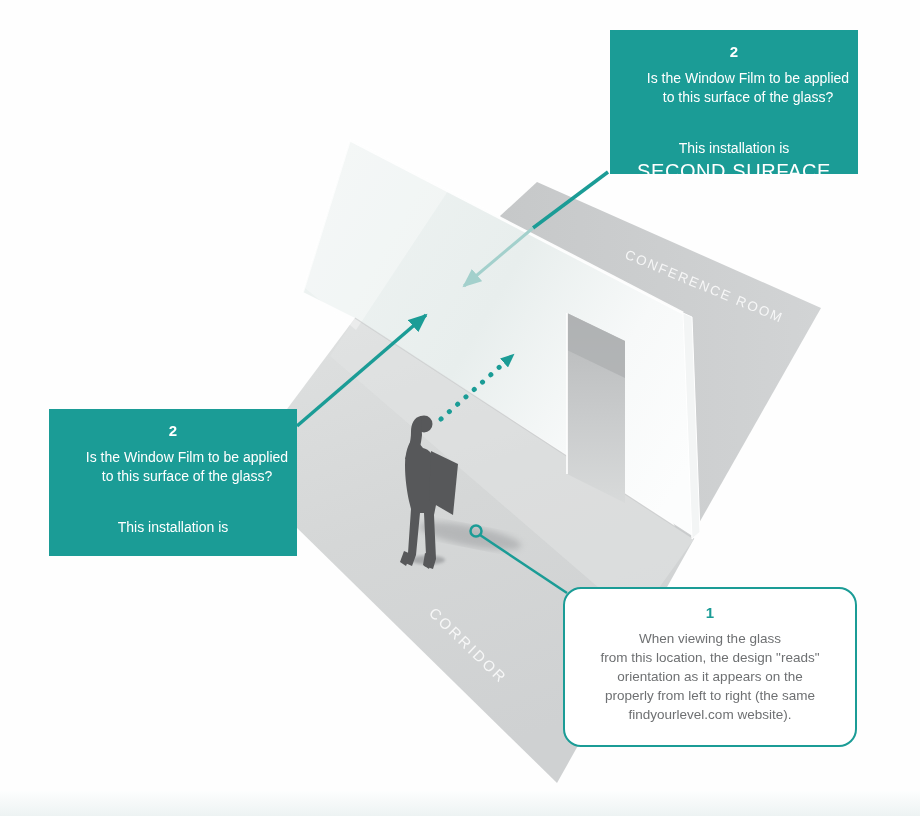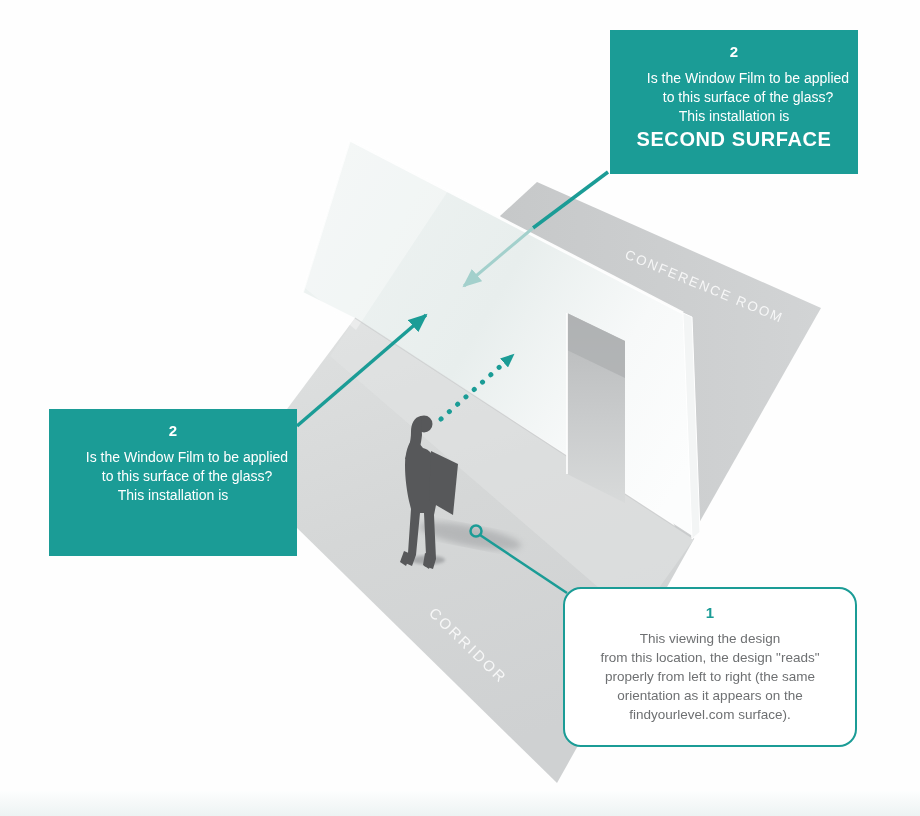--- a/index.html
+++ b/index.html
@@ -6,22 +6,22 @@
   .stage{
     position:relative;width:920px;height:816px;overflow:hidden;
     background:#fefefe;
     font-family:"Liberation Sans", sans-serif;
   }
   svg.scene{position:absolute;left:0;top:0;}
   .callout{position:absolute;text-align:center;box-sizing:border-box;}
   .callout.teal{background:#1b9c96;color:#ffffff;padding-top:13px;}
   .c-num{font-size:15px;font-weight:bold;margin-bottom:9px;}
   .c-line{font-size:14px;line-height:19px;padding-left:28px;}
-  .c-lead{font-size:14px;line-height:18px;margin-top:0;}
-  .c-title{font-size:20px;font-weight:bold;letter-spacing:.6px;margin-top:3px;}
+  .c-lead{font-size:14px;line-height:18px;margin-top:32px;}
+  .c-title{font-size:20px;font-weight:normal;letter-spacing:.6px;margin-top:3px;}
   #callout-first{left:49px;top:409px;width:248px;height:147px;}
   #callout-second{left:610px;top:30px;width:248px;height:144px;}
   #callout-viewing{
     left:563px;top:587px;width:294px;height:160px;
     background:#ffffff;border:2px solid #1b9c96;border-radius:18px;
     color:#6e7072;padding-top:15px;
   }
   .v-num{color:#1b9c96;font-size:15px;font-weight:bold;margin-bottom:8px;}
   .v-line{font-size:13.5px;line-height:19px;}
   .bottom-bar{
@@ -126,21 +126,21 @@
 
   <div class="callout teal" id="callout-first">
     <div class="c-num">2</div>
     <div class="c-line">Is the Window Film to be applied</div>
     <div class="c-line">to this surface of the glass?</div>
     <div class="c-lead">This installation is</div>
   </div>
 
   <div class="callout" id="callout-viewing">
     <div class="v-num">1</div>
-    <div class="v-line">This viewing the design</div>
+    <div class="v-line">When viewing the glass</div>
     <div class="v-line">from this location, the design "reads"</div>
+    <div class="v-line">orientation as it appears on the</div>
     <div class="v-line">properly from left to right (the same</div>
-    <div class="v-line">orientation as it appears on the</div>
-    <div class="v-line">findyourlevel.com surface).</div>
+    <div class="v-line">findyourlevel.com website).</div>
   </div>
 
   <div class="bottom-bar"></div>
 </div>
 
 </body></html>

